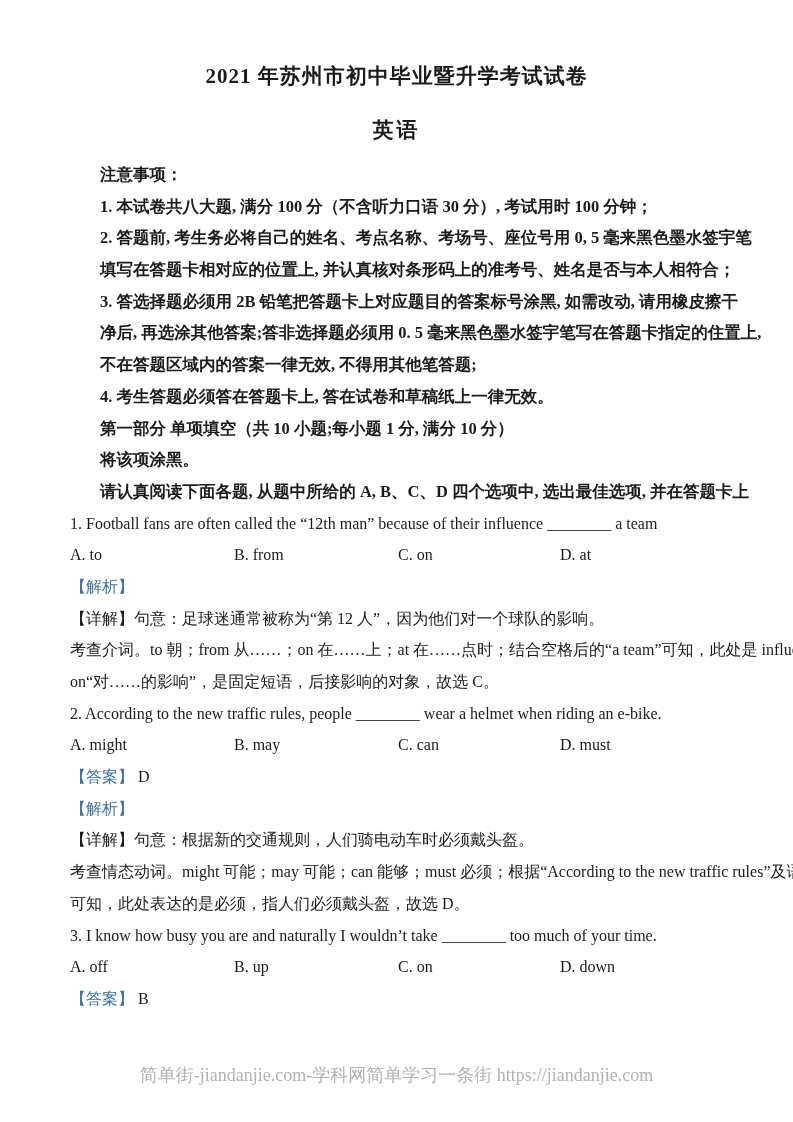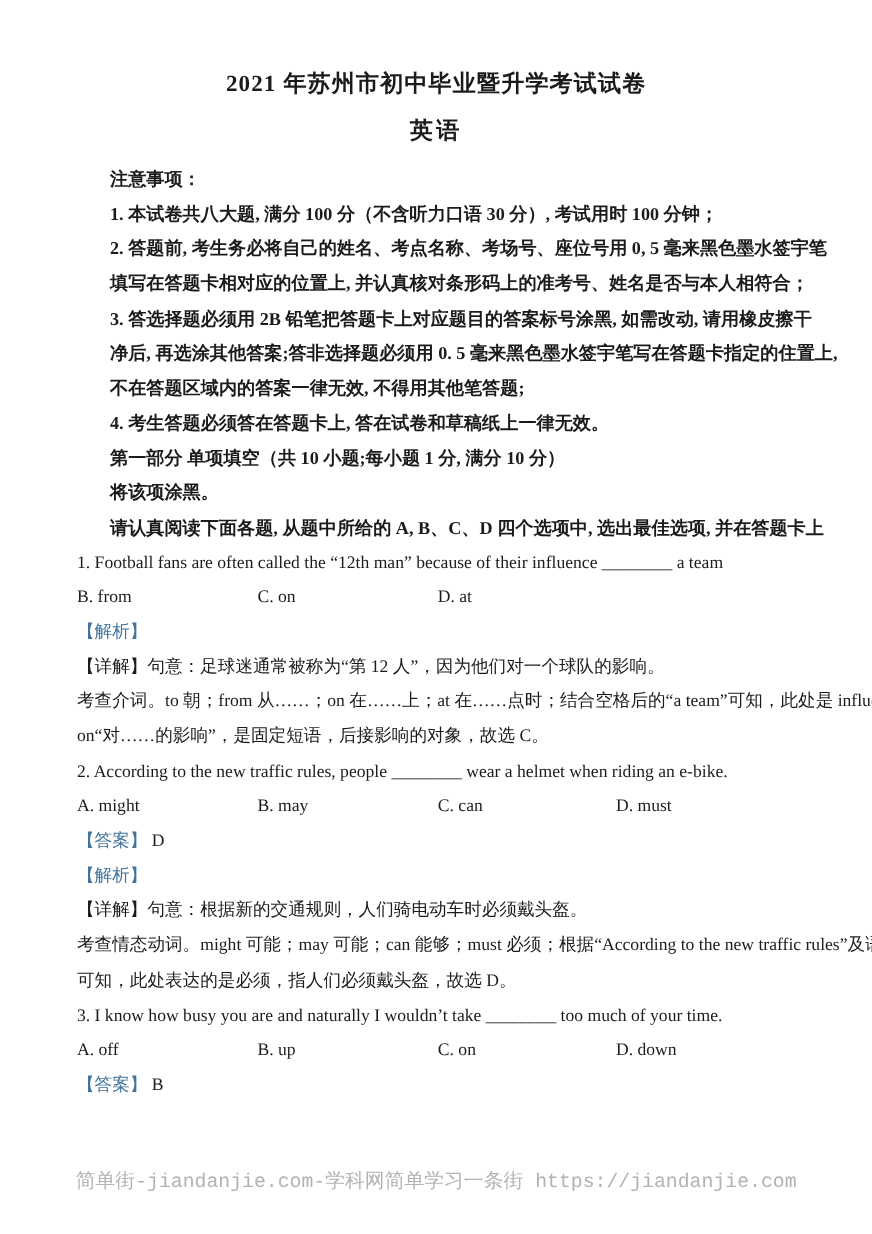--- a/index.html
+++ b/index.html
@@ -13,21 +13,21 @@
   .title {
     margin-top:62px;
     text-align:center;
     font-family:"Liberation Serif", serif;
     font-weight:700;
     font-size:21px;
     line-height:28px;
     letter-spacing:1px;
   }
   .subtitle {
-    margin-top:14px;
+    margin-top:26px;
     text-align:center;
     font-family:"Liberation Serif", serif;
     font-weight:700;
     font-size:21px;
     line-height:28px;
     letter-spacing:3px;
   }
   .content { margin:15px 58px 0 70px; }
   .line {
     height:31.7px;
@@ -46,21 +46,21 @@
     display:grid;
     grid-template-columns:164px 164px 162px auto;
   }
   .blue { color:#41739e; }
   .answer-value { margin-left:4px; }
   .footer {
     position:absolute;
     left:0; right:0; top:1062px;
     text-align:center;
     color:#b2b2b2;
-    font-family:Liberation Mono, monospace;
+    font-family:Liberation Serif, serif;
     font-size:18px;
     line-height:26px;
   }
 </style>
 </head>
 <body>
 
 <div class="page">
 
   <div class="title">2021 年苏州市初中毕业暨升学考试试卷</div>
@@ -76,20 +76,21 @@
     <div class="line cn-bold">净后, 再选涂其他答案;答非选择题必须用 0. 5 毫来黑色墨水签宇笔写在答题卡指定的住置上,</div>
     <div class="line cn-bold">不在答题区域内的答案一律无效, 不得用其他笔答题;</div>
     <div class="line cn-bold">4. 考生答题必须答在答题卡上, 答在试卷和草稿纸上一律无效。</div>
 
     <div class="line cn-bold">第一部分 单项填空（共 10 小题;每小题 1 分, 满分 10 分）</div>
     <div class="line cn-bold">将该项涂黑。</div>
     <div class="line cn-bold">请认真阅读下面各题, 从题中所给的 A, B、C、D 四个选项中, 选出最佳选项, 并在答题卡上</div>
 
     <div class="line en-serif">1. Football fans are often called the “12th man” because of their influence ________ a team</div>
     <div class="line options">
+      <span>A. to</span>
       <span>B. from</span>
       <span>C. on</span>
       <span>D. at</span>
     </div>
     <div class="line">
       <span class="blue">【解析】</span>
     </div>
     <div class="line">【详解】句意：足球迷通常被称为“第 12 人”，因为他们对一个球队的影响。</div>
     <div class="line">考查介词。to 朝；from 从……；on 在……上；at 在……点时；结合空格后的“a team”可知，此处是 influence</div>
     <div class="line">on“对……的影响”，是固定短语，后接影响的对象，故选 C。</div>

